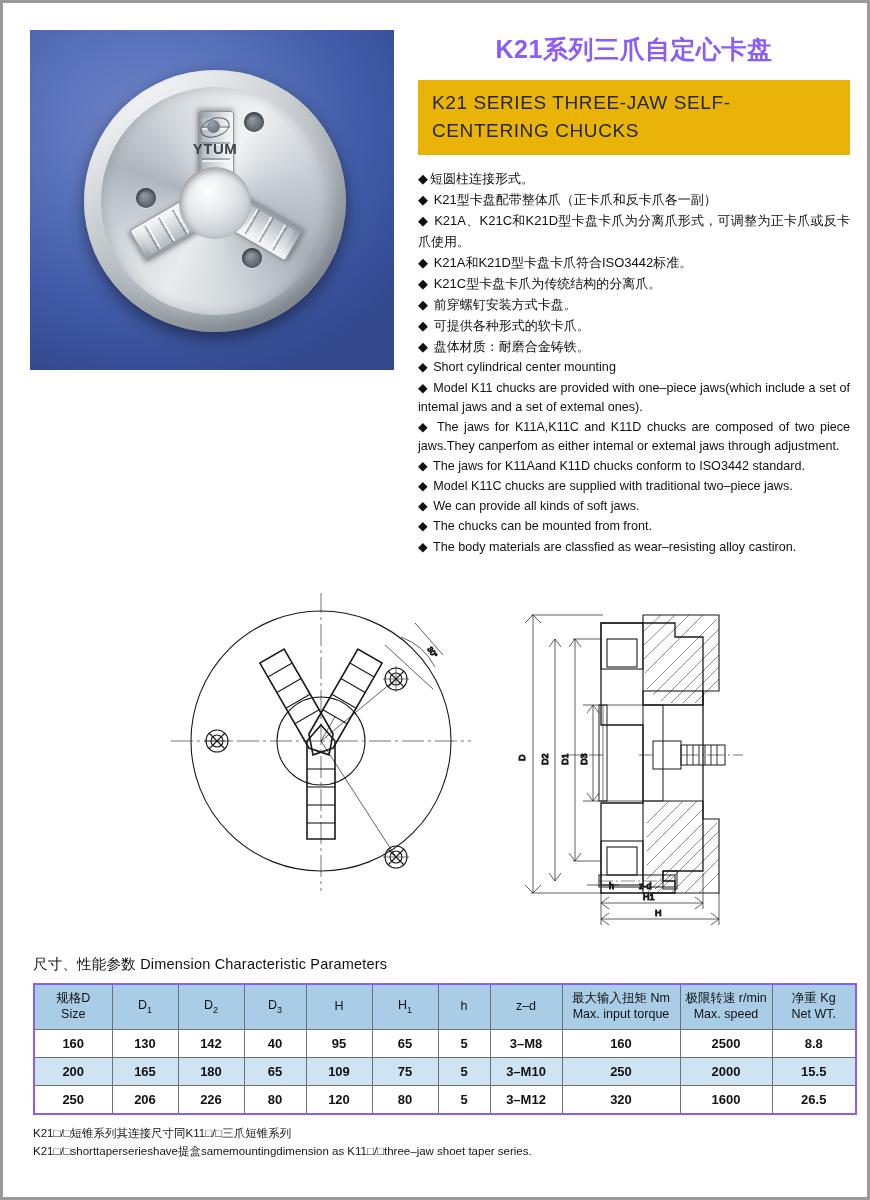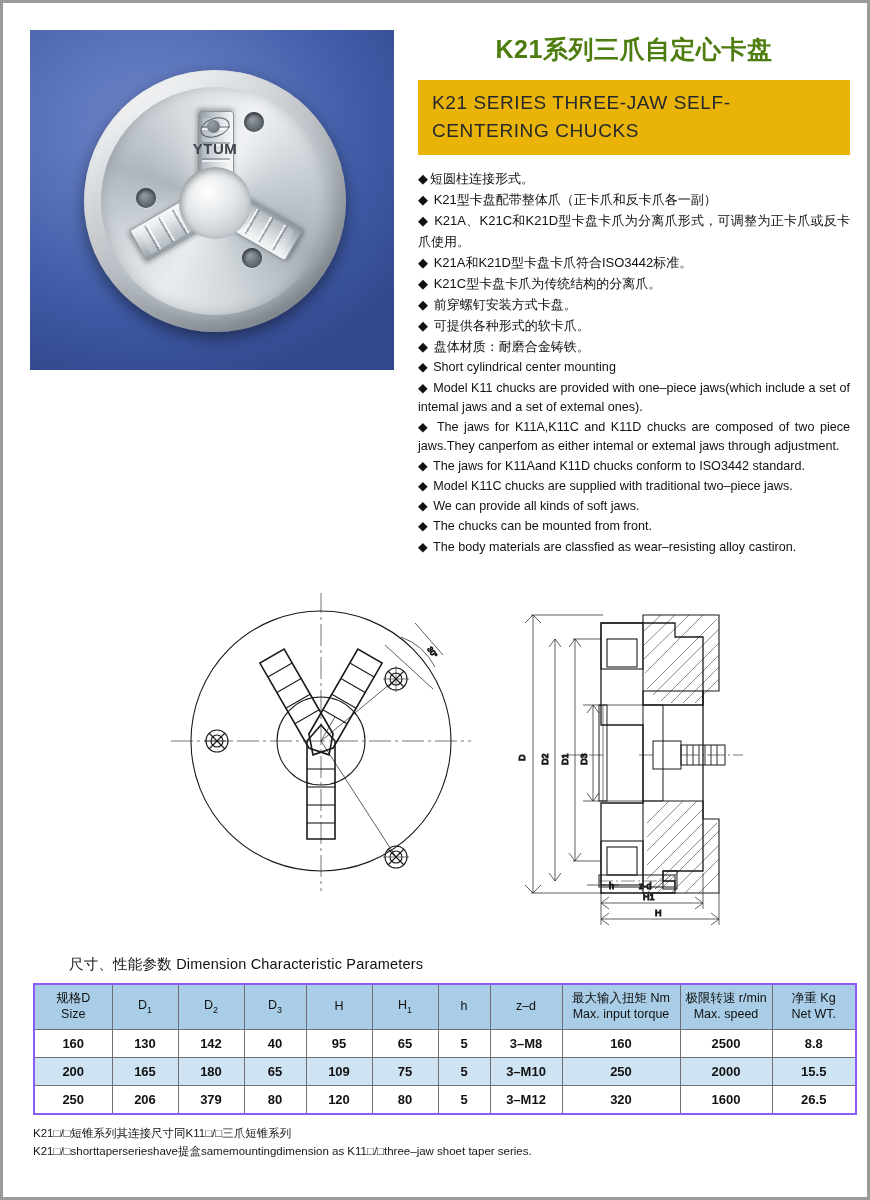--- a/index.html
+++ b/index.html
@@ -137,21 +137,21 @@
 
   
   .right-col {
     position: absolute;
     left: 415px; top: 30px;
     width: 432px;
   }
   .title-cn {
     font-size: 25px;
     font-weight: bold;
-    color: #4d7c0f;
+    color: #8b5cf6;
     letter-spacing: 0.5px;
     text-align: center;
     margin: 0 0 14px 0;
     font-family: "Liberation Sans", "DejaVu Sans", sans-serif;
   }
   .banner {
     background: #eab308;
     padding: 9px 14px 11px 14px;
     font-size: 19px;
     line-height: 1.45;
@@ -195,21 +195,20 @@
   .table-section {
     position: absolute;
     left: 30px; top: 952px;
     width: 812px;
   }
   .section-heading {
     font-size: 14.5px;
     color: #111;
     margin-bottom: 9px;
     letter-spacing: 0.2px;
-    margin-left: 36px;
   }
   table.spec {
     border-collapse: collapse;
     width: 812px;
     table-layout: fixed;
     border: 2px solid #8b5cf6;
   }
   table.spec th, table.spec td {
     border: 1px solid #6f7073;
     text-align: center;
@@ -564,21 +563,21 @@
           <td>75</td>
           <td>5</td>
           <td>3–M10</td>
           <td>250</td>
           <td>2000</td>
           <td>15.5</td>
         </tr>
         <tr>
           <td>250</td>
           <td>206</td>
-          <td>379</td>
+          <td>226</td>
           <td>80</td>
           <td>120</td>
           <td>80</td>
           <td>5</td>
           <td>3–M12</td>
           <td>320</td>
           <td>1600</td>
           <td>26.5</td>
         </tr>
       </tbody>

